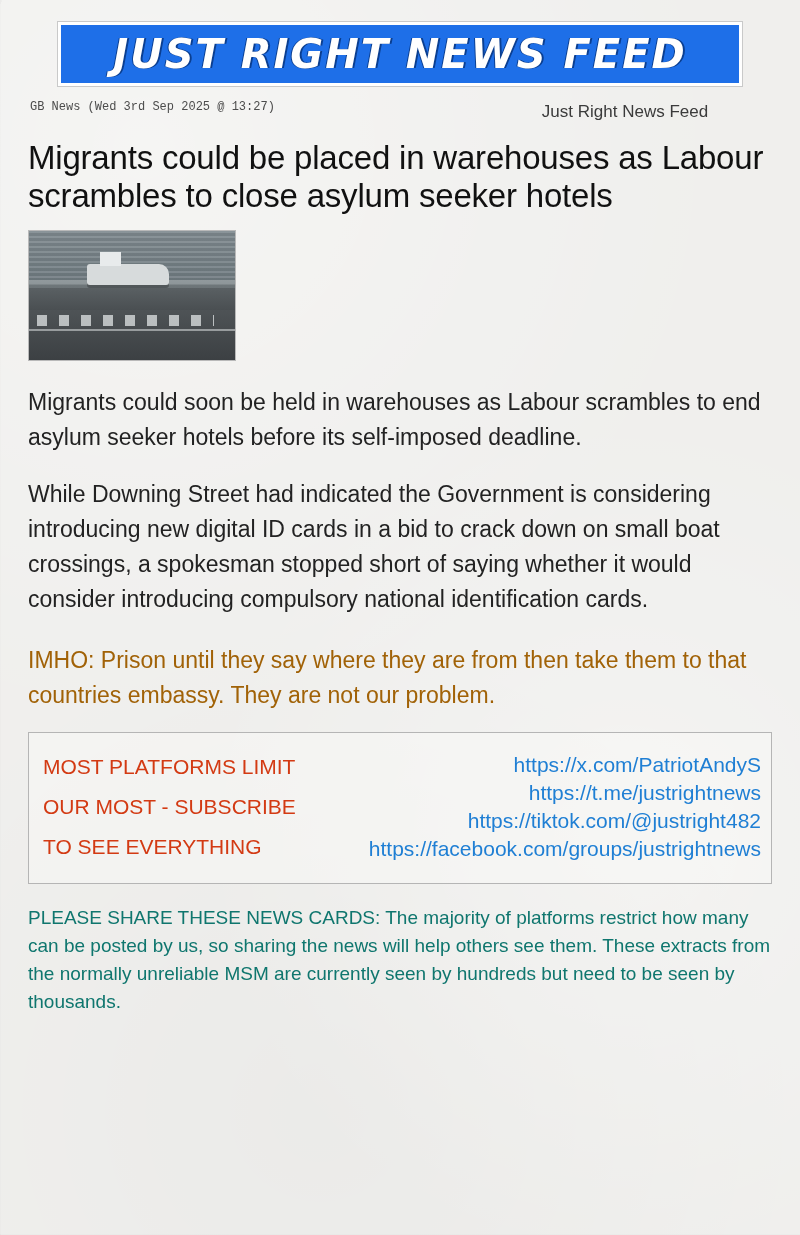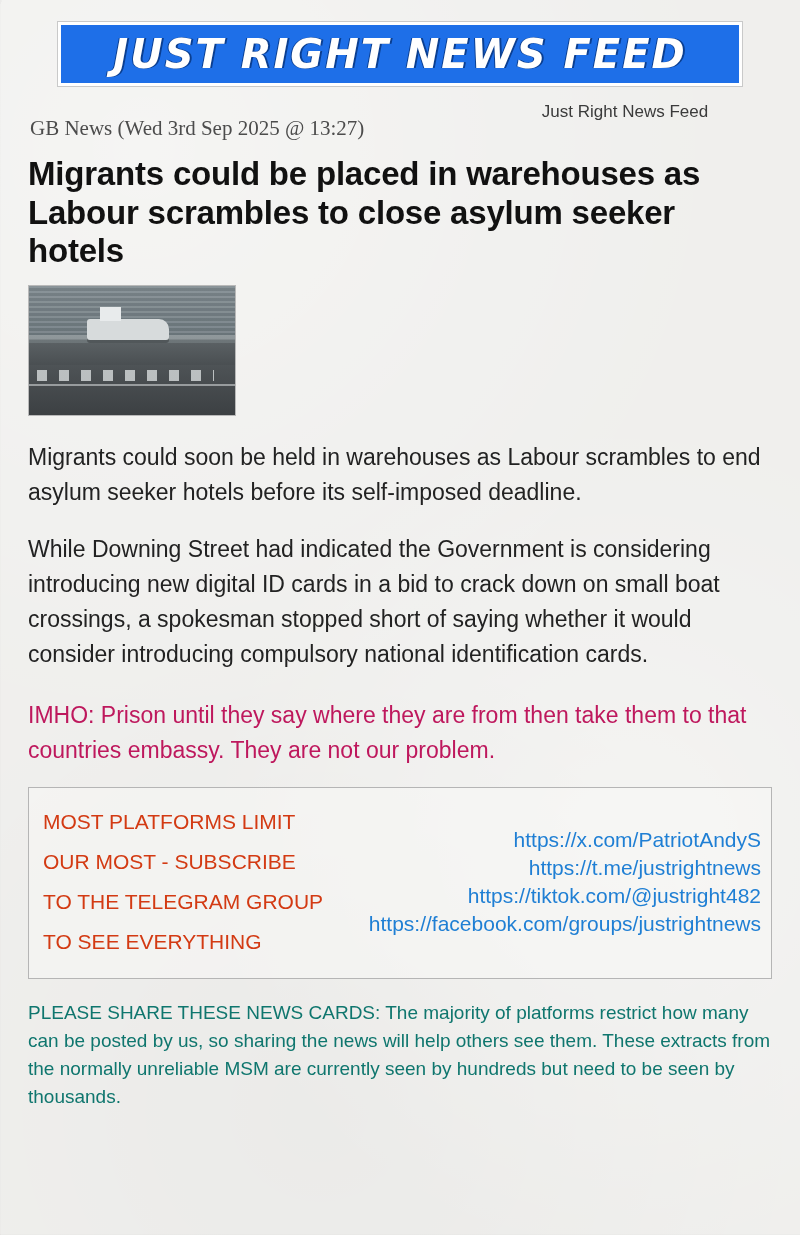--- a/index.html
+++ b/index.html
@@ -79,24 +79,23 @@
 
   
   .toprow {
     display: flex;
     justify-content: space-between;
     align-items: flex-start;
     margin-top: 14px;
     padding: 0 2px;
   }
   .source-line {
-    font-size: 21px;
+    font-size: 12px;
     color: #4c4c4c;
-    font-family: Liberation Serif, serif;
-    margin-top: 16px;
+    font-family: Liberation Mono, monospace;
   }
   .brand-block {
     text-align: center;
     line-height: 1.45;
     min-width: 290px;
   }
   .brand-name {
     font-size: 17px;
     color: #3b3b3b;
   }
@@ -104,21 +103,21 @@
     font-size: 17px;
     color: #3b3b3b;
     letter-spacing: 3px;
   }
 
   
   .headline {
     margin: 14px 0 0 0;
     font-size: 33px;
     line-height: 1.17;
-    font-weight: bold;
+    font-weight: normal;
     color: #111111;
     letter-spacing: -0.2px;
   }
 
   
   .article-image {
     margin-top: 14px;
     width: 206px;
     height: 129px;
     border: 1px solid #b9b9b9;
@@ -172,21 +171,21 @@
     font-size: 23px;
     line-height: 1.52;
     color: #222222;
     margin: 22px 0 0 0;
   }
   .body-text p:first-child { margin-top: 24px; }
 
   .imho {
     font-size: 23px;
     line-height: 1.52;
-    color: #be185d;
+    color: #a16207;
     margin: 26px 0 12px 0;
   }
 
   
   .subscribe-box {
     margin-top: 20px;
     border: 1px solid #b5b5b5;
     background: rgba(248,248,246,0.55);
     display: flex;
     justify-content: space-between;
@@ -253,21 +252,20 @@
     <p>Migrants could soon be held in warehouses as Labour scrambles to end asylum seeker hotels before its self-imposed deadline.</p>
     <p>While Downing Street had indicated the Government is considering introducing new digital ID cards in a bid to crack down on small boat crossings, a spokesman stopped short of saying whether it would consider introducing compulsory national identification cards.</p>
   </div>
 
   <div class="imho">IMHO: Prison until they say where they are from then take them to that countries embassy. They are not our problem.</div>
 
   <div class="subscribe-box">
     <div class="subscribe-left">
       <div>MOST PLATFORMS LIMIT</div>
       <div>OUR MOST - SUBSCRIBE</div>
-      <div>TO THE TELEGRAM GROUP</div>
       <div>TO SEE EVERYTHING</div>
     </div>
     <div class="subscribe-right">
       <div>https://x.com/PatriotAndyS</div>
       <div>https://t.me/justrightnews</div>
       <div>https://tiktok.com/@justright482</div>
       <div>https://facebook.com/groups/justrightnews</div>
     </div>
   </div>
 

